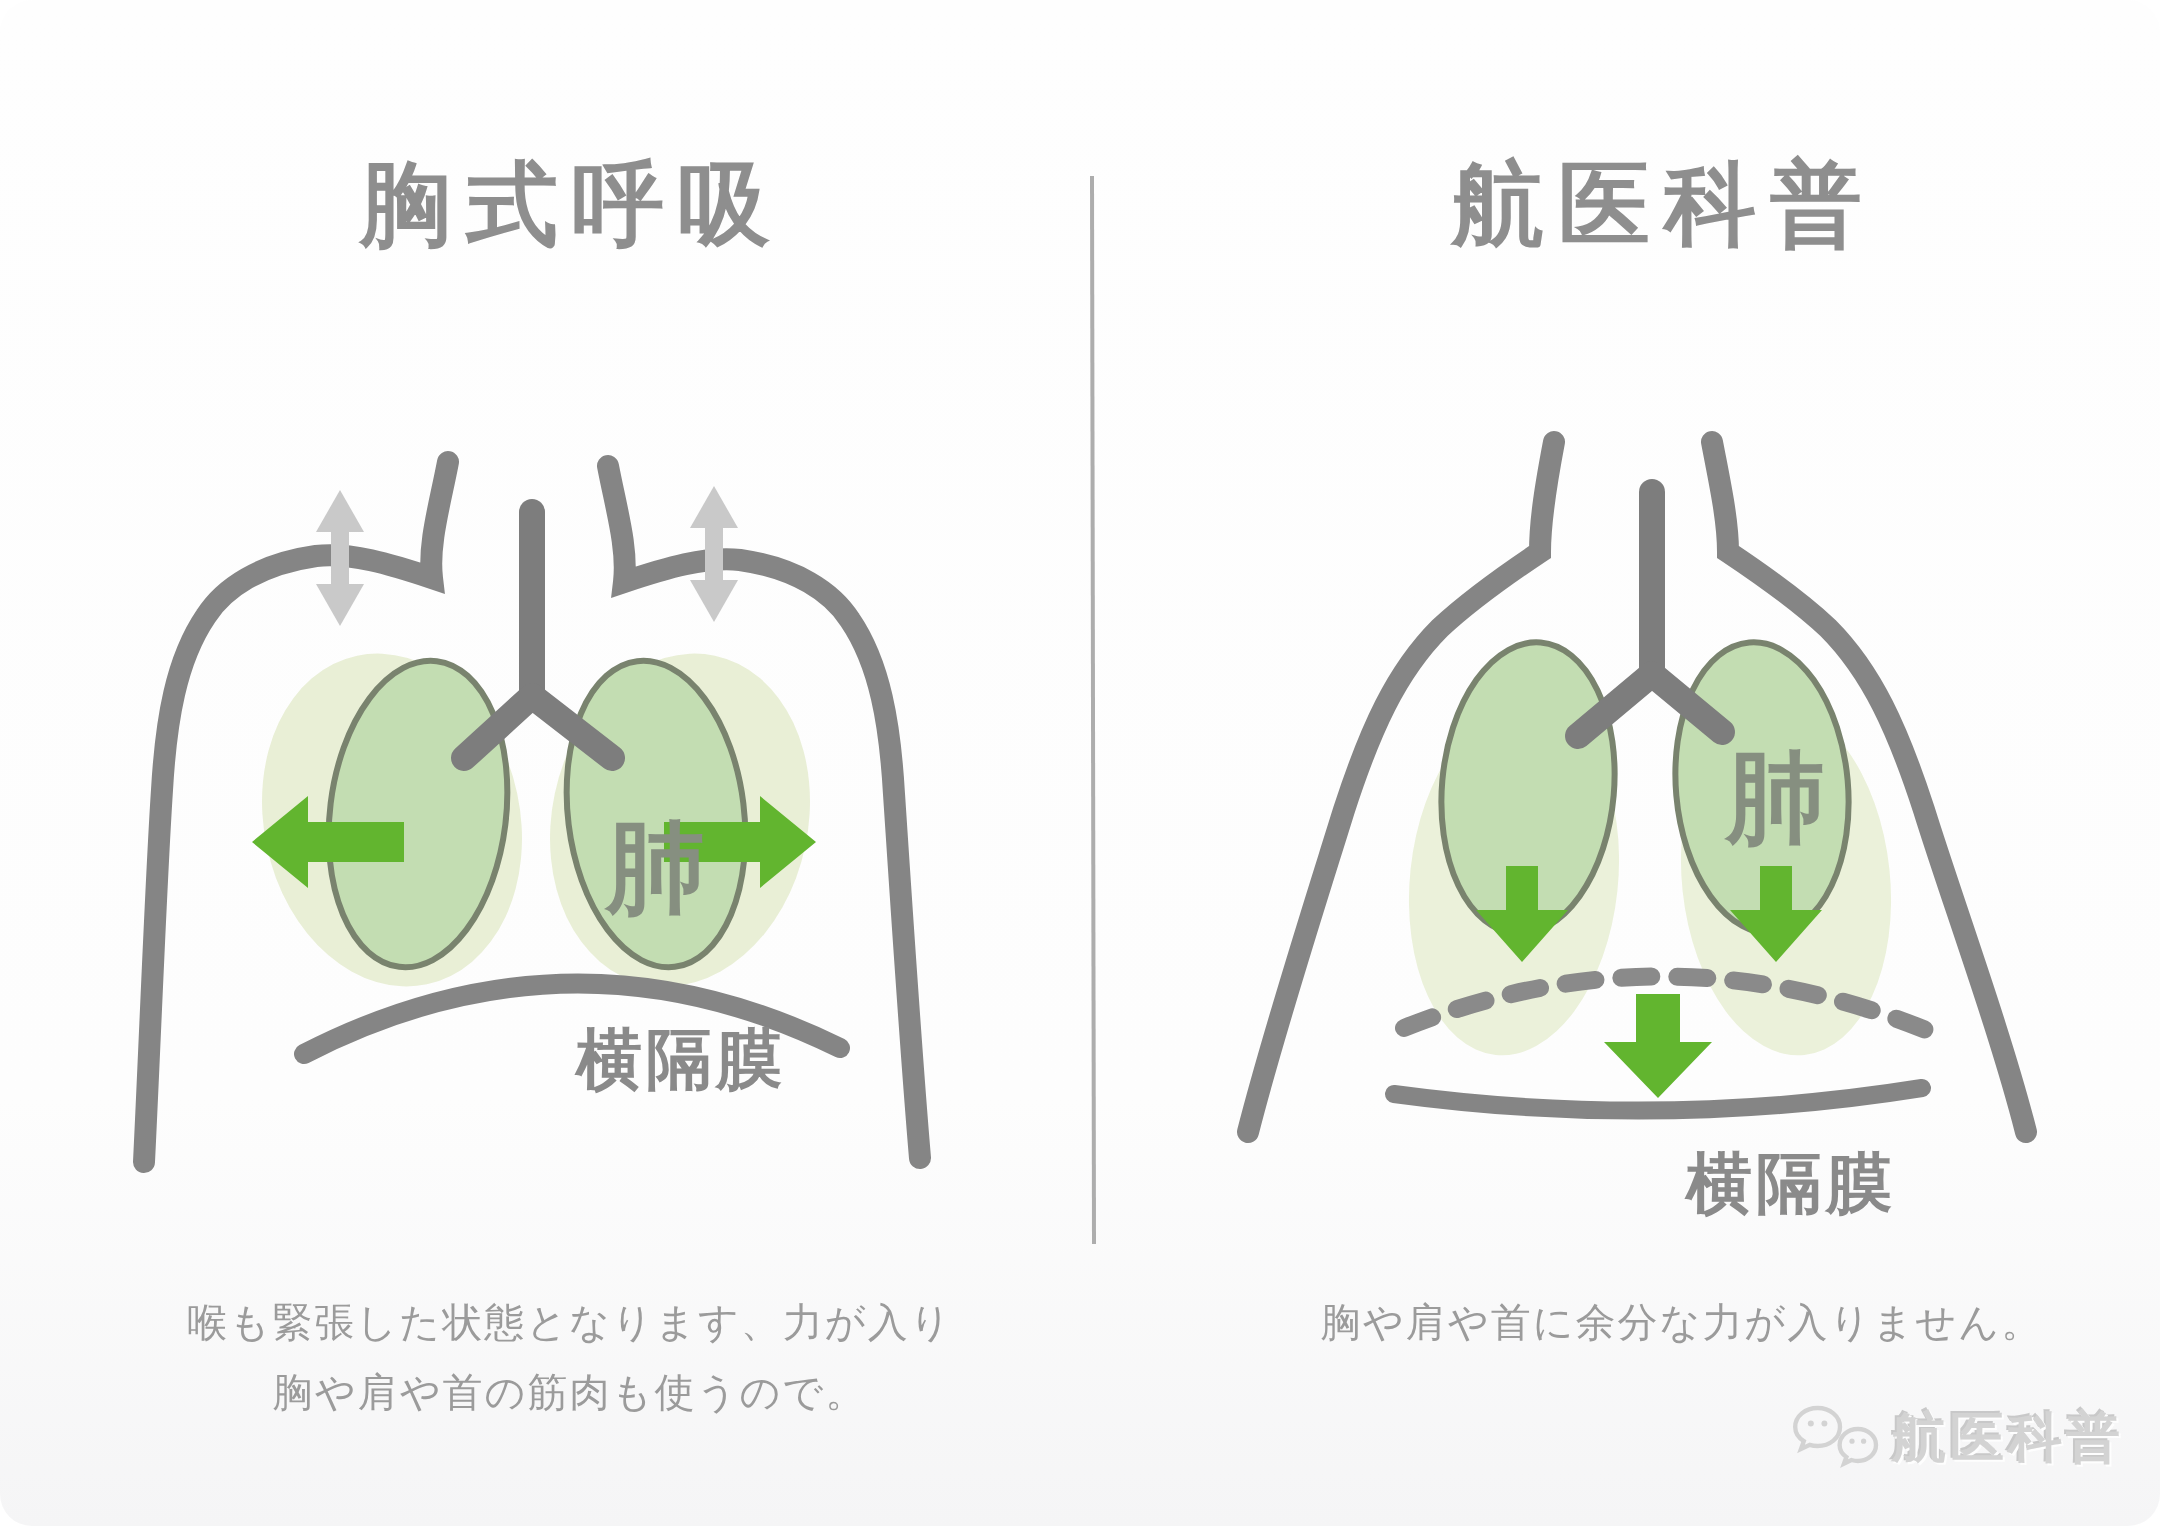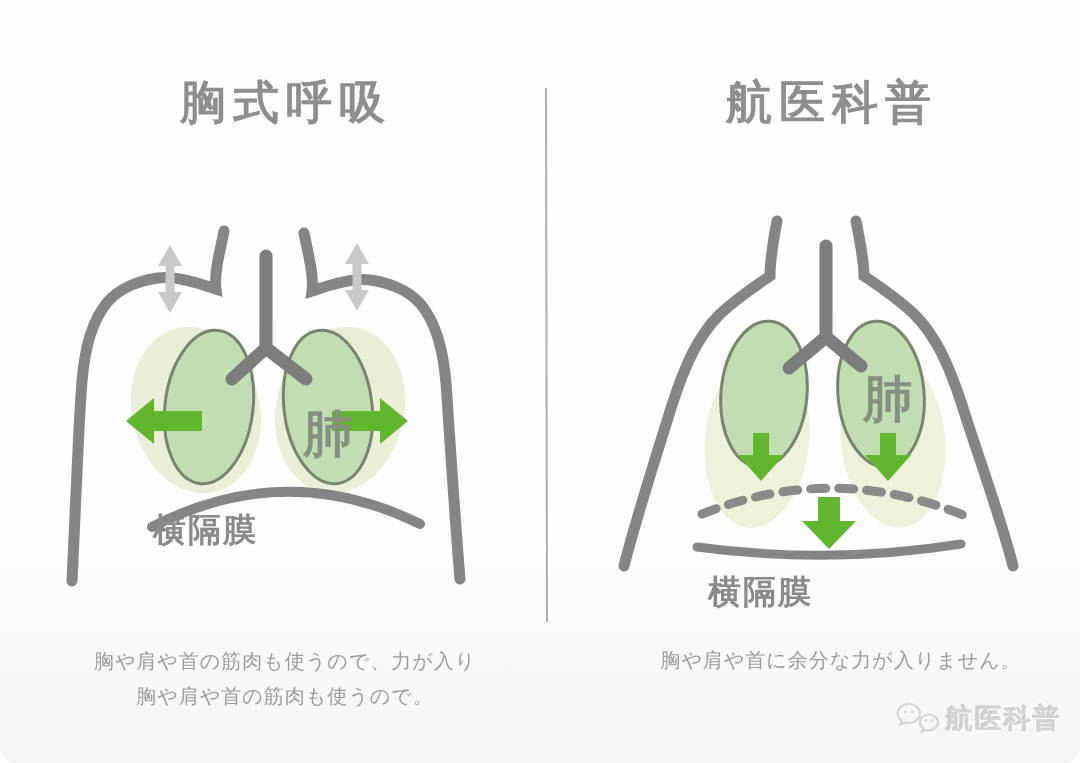--- a/index.html
+++ b/index.html
@@ -21,33 +21,33 @@
   }
   #title-left{left:66px;}
   #title-right{left:612px;}
   .lung-label{
     position:absolute;font-size:50px;font-weight:bold;color:#868f80;
     line-height:1;white-space:nowrap;
   }
   #lung-label-left{left:303px;top:409px;}
   #lung-label-right{left:863px;top:374px;}
   .diaphragm-label{
-    position:absolute;width:240px;text-align:left;
+    position:absolute;width:240px;text-align:right;
     font-size:33px;font-weight:bold;color:#8a8a8a;
     letter-spacing:2px;white-space:nowrap;
   }
   #diaphragm-label-left{left:153px;top:508px;}
   #diaphragm-label-right{left:708px;top:570px;}
   .caption{
     position:absolute;top:644px;text-align:center;
     font-size:20px;line-height:35px;color:#9b9b9b;
     letter-spacing:1px;white-space:nowrap;
   }
   #caption-left{left:38px;width:494px;}
-  #caption-right{left:616px;width:450px;font-family:Liberation Mono, monospace;}
+  #caption-right{left:616px;width:450px;}
   #watermark{
     position:absolute;right:18px;bottom:26px;
     display:flex;align-items:center;gap:6px;
     color:#d0d0d0;font-size:27px;font-weight:bold;letter-spacing:2px;
     text-shadow:1px 1px 0 #ffffff,-1px -1px 0 #c4c4c4;
     opacity:.9;
   }
 </style>
 </head>
 <body>
@@ -121,21 +121,21 @@
   <div class="title" id="title-left">胸式呼吸</div>
   <div class="title" id="title-right">航医科普</div>
 
   <div class="lung-label" id="lung-label-left">肺</div>
   <div class="lung-label" id="lung-label-right">肺</div>
 
   <div class="diaphragm-label" id="diaphragm-label-left">横隔膜</div>
   <div class="diaphragm-label" id="diaphragm-label-right">横隔膜</div>
 
   <div class="caption" id="caption-left">
-    <div>胸や肩や首の筋肉も使うので、力が入り</div>
+    <div>喉も緊張した状態となります、力が入り</div>
     <div>胸や肩や首の筋肉も使うので。</div>
   </div>
   <div class="caption" id="caption-right">
     <div>胸や肩や首に余分な力が入りません。</div>
   </div>
 
   <div id="watermark">
     <svg width="44" height="36" viewBox="0 0 44 36">
       <g fill="none" stroke="#d0d0d0" stroke-width="2.2">
         <path d="M24,12.5 C24,18 18.9,22 12.8,22 C11.4,22 10.1,21.8 8.9,21.4 L4.5,23.5 L5.9,19.6

